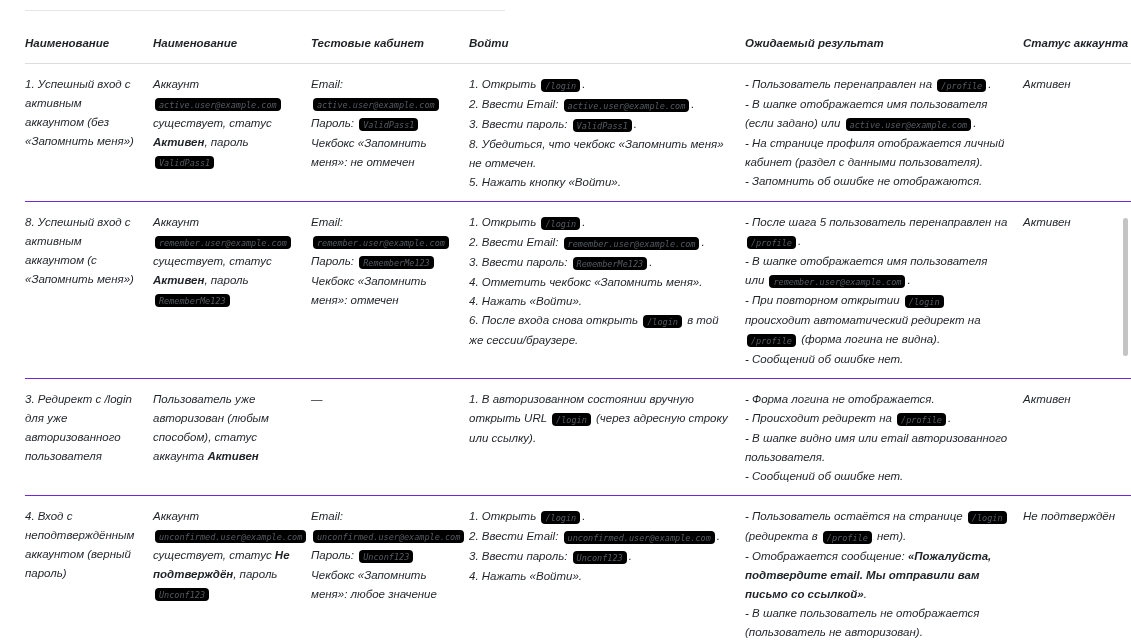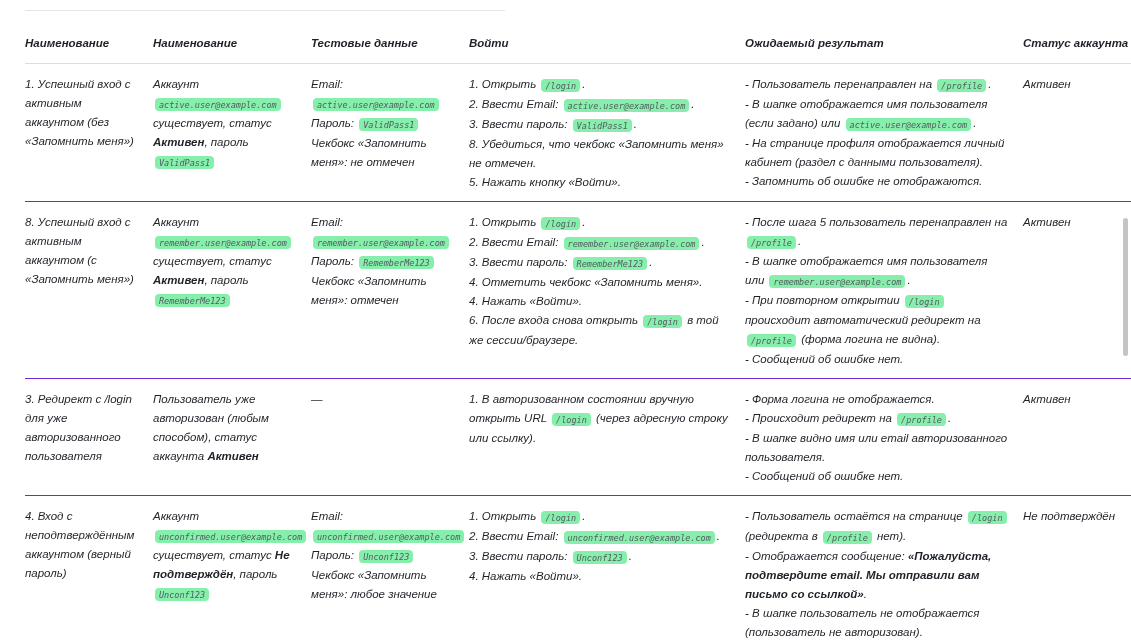--- a/index.html
+++ b/index.html
@@ -40,21 +40,21 @@
   }
   td {
     vertical-align: top;
     padding: 11px 14px 9px 0;
     border-bottom: 1px solid #6d28d9;
   }
   td .line { min-height: 19px; }
   code.chip {
     font-family: "DejaVu Sans Mono", monospace;
     font-size: 8.5px;
-    background: #86efac;
+    background: #000000;
     color: #555b61;
     padding: 1.5px 4px;
     border-radius: 4px;
     margin: 0 2px;
     white-space: nowrap;
   }
   strong { font-weight: 700; }
   .scrollbar-thumb {
     position: absolute;
     right: 3px; top: 218px;
@@ -75,21 +75,21 @@
       <col style="width:158px">
       <col style="width:158px">
       <col style="width:276px">
       <col style="width:278px">
       <col style="width:108px">
     </colgroup>
     <thead>
       <tr>
         <th>Наименование</th>
         <th>Наименование</th>
-        <th>Тестовые данные</th>
+        <th>Тестовые кабинет</th>
         <th>Войти</th>
         <th>Ожидаемый результат</th>
         <th>Статус аккаунта</th>
       </tr>
     </thead>
     <tbody id="tbody">
         <tr>
           <td>
             <div class="line">1. Успешный вход с активным аккаунтом (без «Запомнить меня»)</div>
           </td>

